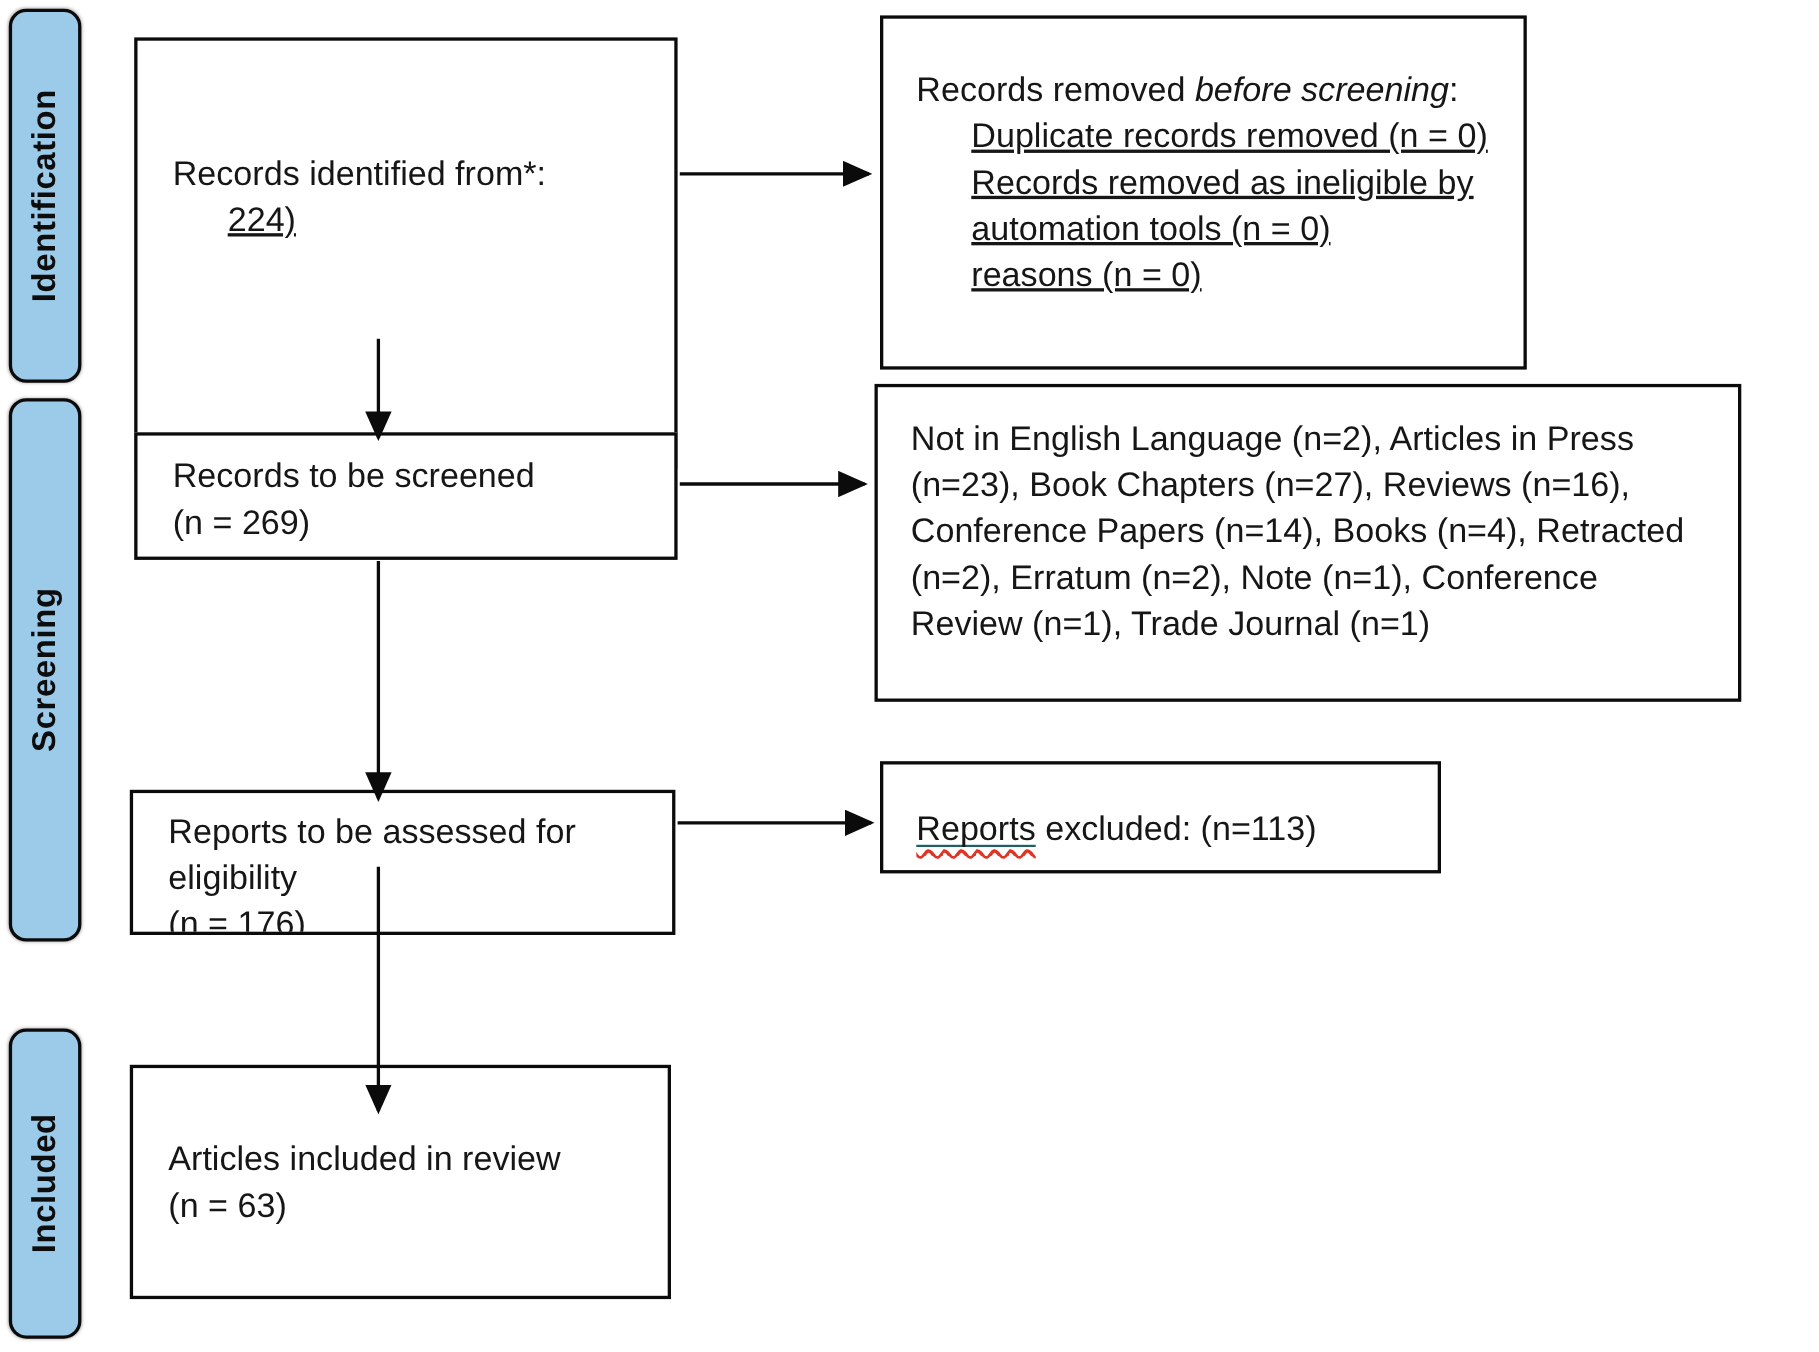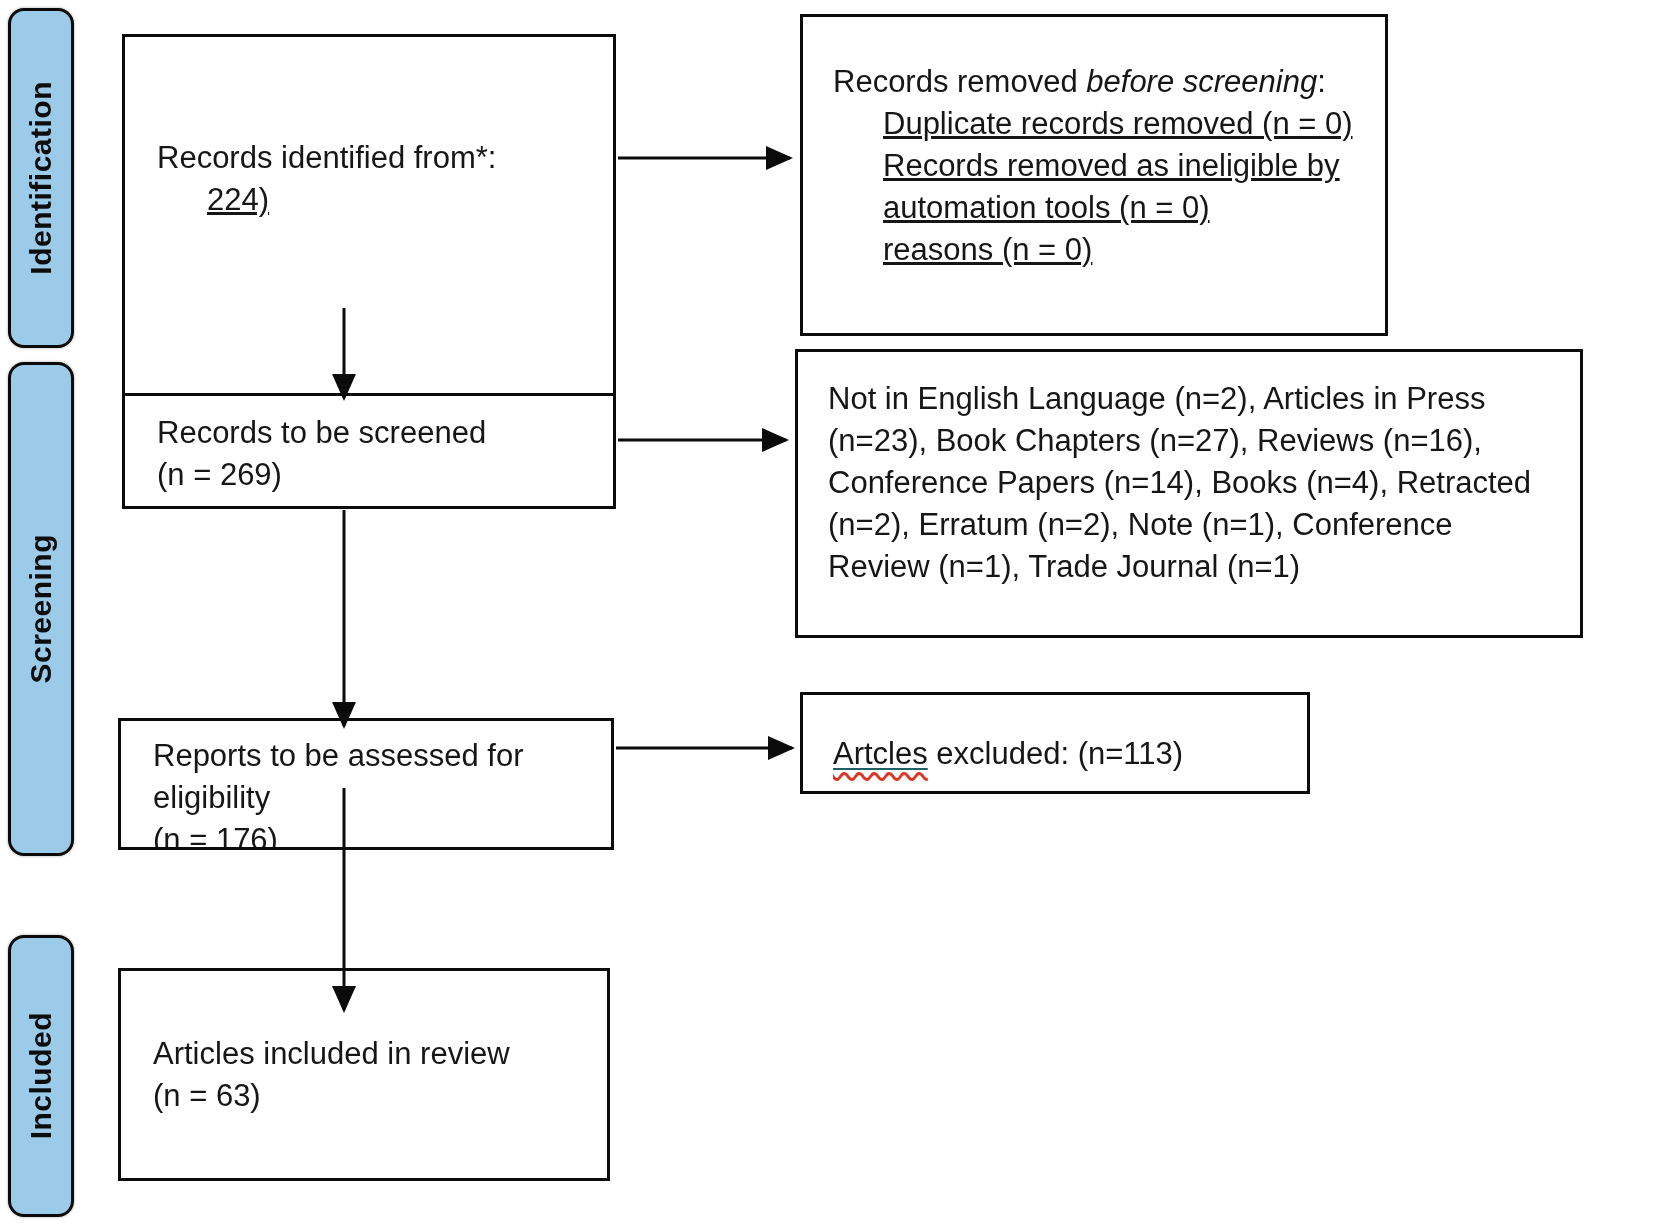--- a/index.html
+++ b/index.html
@@ -93,21 +93,21 @@
     <div class="wrapline">Not in English Language (n=2), Articles in Press (n=23), Book Chapters (n=27), Reviews (n=16), Conference Papers (n=14), Books (n=4), Retracted (n=2), Erratum (n=2), Note (n=1), Conference Review (n=1), Trade Journal (n=1)</div>
   </div>
 
   <div class="box" id="box-assessed">
     <div class="line">Reports to be assessed for</div>
     <div class="line">eligibility</div>
     <div class="line">(n = 176)</div>
   </div>
 
   <div class="box" id="box-artcles-excluded">
-    <div class="line"><span class="squiggle"><span class="solid-underline">Artcles</span></span><span> excluded: (n=113)</span></div>
+    <div class="line"><span class="squiggle"><span class="solid-underline">Reports</span></span><span> excluded: (n=113)</span></div>
   </div>
 
   <div class="box" id="box-included">
     <div class="line">Articles included in review</div>
     <div class="line">(n = 63)</div>
   </div>
 
   <svg id="arrows" xmlns="http://www.w3.org/2000/svg">
     <defs>
       <marker id="ah" markerWidth="9" markerHeight="8" refX="8" refY="4" orient="auto" markerUnits="strokeWidth">

